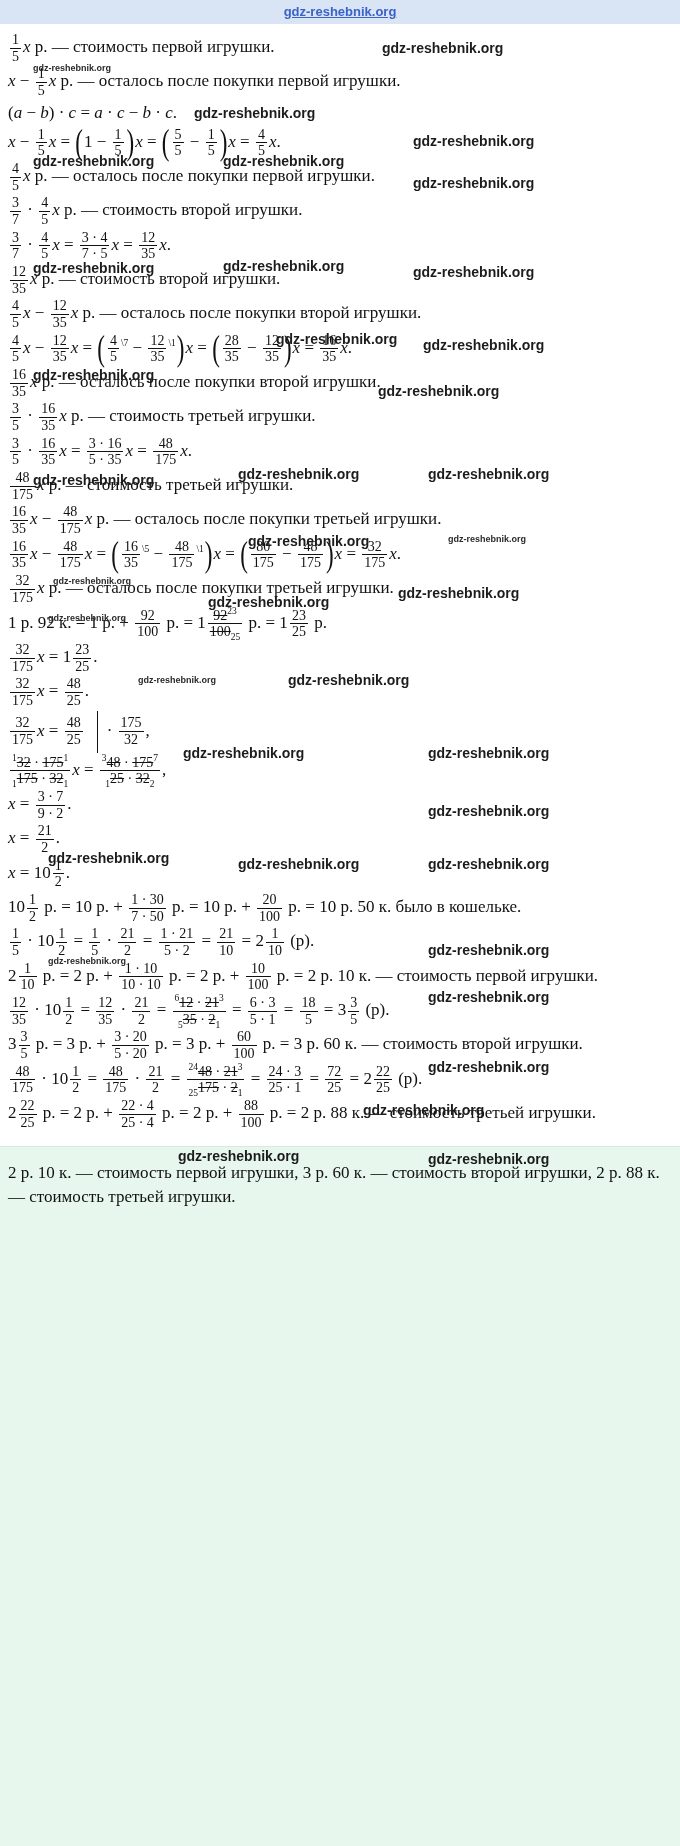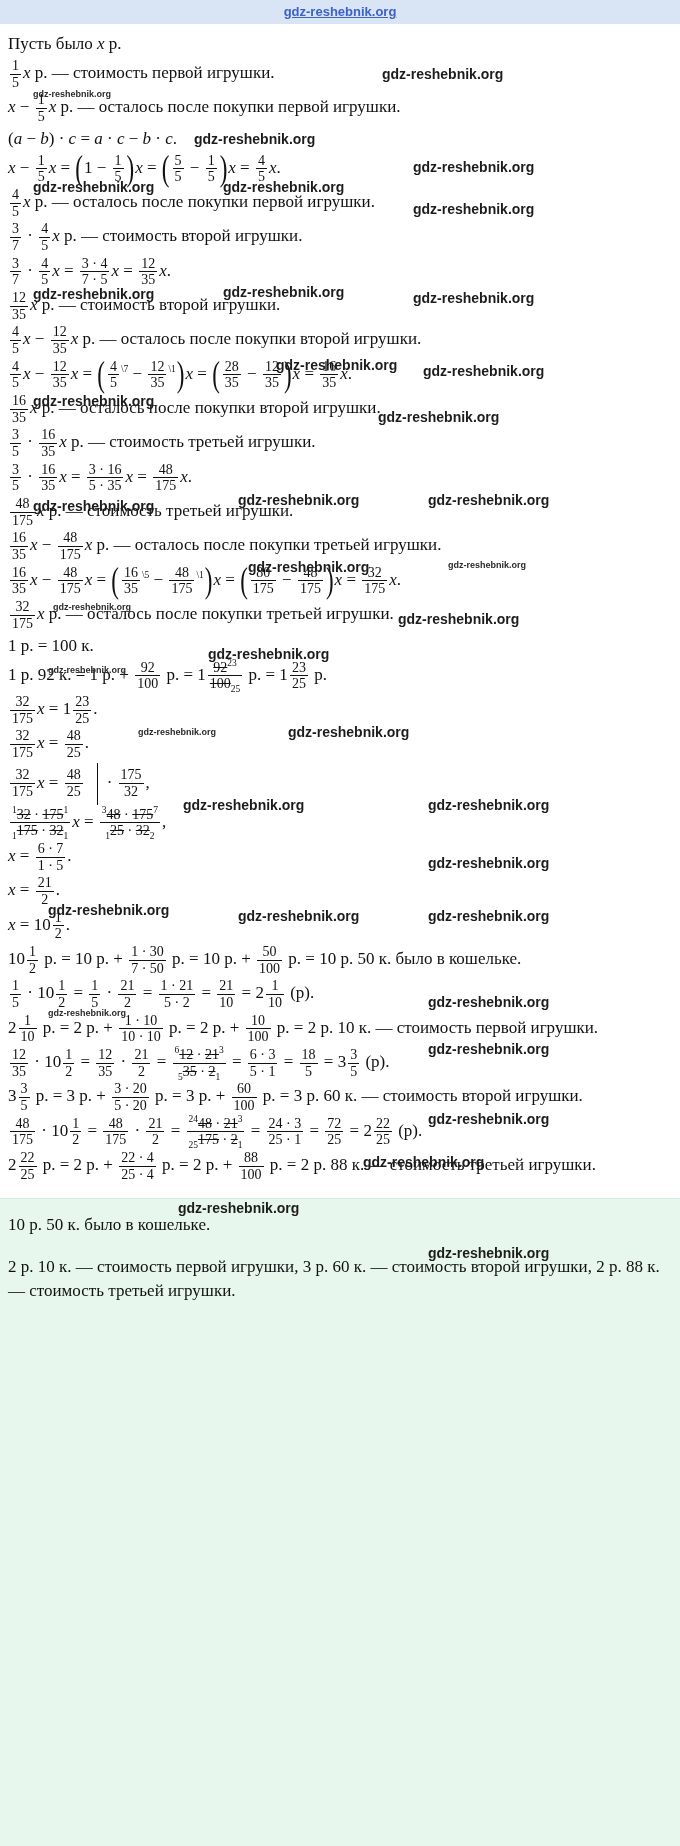--- a/index.html
+++ b/index.html
@@ -54,52 +54,49 @@
   .answer .line { margin: 4px 0 18px; }
 </style>
 </head>
 <body>
 
 <header class="header-bar">
   <span class="site-link">gdz-reshebnik.org</span>
 </header>
 
 <main>
-    <div class="line">Пусть было <i>x</i> р.</div>
     <div class="line"><span class="fr"><span class="n">1</span><span class="d">5</span></span><i>x</i> р. — стоимость первой игрушки.<span class="wm wma" style="left: 374px; top: 4px;">gdz-reshebnik.org</span></div>
     <div class="line"><span class="wm wma sm" style="left: 25px; top: -10px;">gdz-reshebnik.org</span><i>x</i> − <span class="fr"><span class="n">1</span><span class="d">5</span></span><i>x</i> р. — осталось после покупки первой игрушки.</div>
     <div class="line">(<i>a</i> − <i>b</i>) · <i>c</i> = <i>a</i> · <i>c</i> − <i>b</i> · <i>c</i>. <span class="wm wma" style="left: 186px; top: 0px;">gdz-reshebnik.org</span></div>
     <div class="line"><i>x</i> − <span class="fr"><span class="n">1</span><span class="d">5</span></span><i>x</i> = <span class="bp">(</span>1 − <span class="fr"><span class="n">1</span><span class="d">5</span></span><span class="bp">)</span><i>x</i> = <span class="bp">(</span><span class="fr"><span class="n">5</span><span class="d">5</span></span> − <span class="fr"><span class="n">1</span><span class="d">5</span></span><span class="bp">)</span><i>x</i> = <span class="fr"><span class="n">4</span><span class="d">5</span></span><i>x</i>.<span class="wm wma" style="left: 405px; top: 2px;">gdz-reshebnik.org</span></div>
     <div class="line"><span class="fr"><span class="n">4</span><span class="d">5</span></span><i>x</i> р. — осталось после покупки первой игрушки.<span class="wm wma" style="left: 25px; top: -12px;">gdz-reshebnik.org</span><span class="wm wma" style="left: 215px; top: -12px;">gdz-reshebnik.org</span><span class="wm wma" style="left: 405px; top: 10px;">gdz-reshebnik.org</span></div>
     <div class="line"><span class="fr"><span class="n">3</span><span class="d">7</span></span> · <span class="fr"><span class="n">4</span><span class="d">5</span></span><i>x</i> р. — стоимость второй игрушки.</div>
     <div class="line"><span class="fr"><span class="n">3</span><span class="d">7</span></span> · <span class="fr"><span class="n">4</span><span class="d">5</span></span><i>x</i> = <span class="fr"><span class="n">3 · 4</span><span class="d">7 · 5</span></span><i>x</i> = <span class="fr"><span class="n">12</span><span class="d">35</span></span><i>x</i>.<span class="wm wma" style="left: 215px; top: 24px;">gdz-reshebnik.org</span><span class="wm wma" style="left: 405px; top: 30px;">gdz-reshebnik.org</span></div>
     <div class="line"><span class="fr"><span class="n">12</span><span class="d">35</span></span><i>x</i> р. — стоимость второй игрушки.<span class="wm wma" style="left: 25px; top: -8px;">gdz-reshebnik.org</span></div>
     <div class="line"><span class="fr"><span class="n">4</span><span class="d">5</span></span><i>x</i> − <span class="fr"><span class="n">12</span><span class="d">35</span></span><i>x</i> р. — осталось после покупки второй игрушки.</div>
     <div class="line"><span class="fr"><span class="n">4</span><span class="d">5</span></span><i>x</i> − <span class="fr"><span class="n">12</span><span class="d">35</span></span><i>x</i> = <span class="bp">(</span><span class="fr"><span class="n">4</span><span class="d">5</span></span><sup>\7</sup> − <span class="fr"><span class="n">12</span><span class="d">35</span></span><sup>\1</sup><span class="bp">)</span><i>x</i> = <span class="bp">(</span><span class="fr"><span class="n">28</span><span class="d">35</span></span> − <span class="fr"><span class="n">12</span><span class="d">35</span></span><span class="bp">)</span><i>x</i> = <span class="fr"><span class="n">16</span><span class="d">35</span></span><i>x</i>.<span class="wm wma" style="left: 268px; top: -6px;">gdz-reshebnik.org</span><span class="wm wma" style="left: 415px; top: 0px;">gdz-reshebnik.org</span></div>
     <div class="line"><span class="fr"><span class="n">16</span><span class="d">35</span></span><i>x</i> р. — осталось после покупки второй игрушки.<span class="wm wma" style="left: 25px; top: -4px;">gdz-reshebnik.org</span><span class="wm wma" style="left: 370px; top: 12px;">gdz-reshebnik.org</span></div>
     <div class="line"><span class="fr"><span class="n">3</span><span class="d">5</span></span> · <span class="fr"><span class="n">16</span><span class="d">35</span></span><i>x</i> р. — стоимость третьей игрушки.</div>
     <div class="line"><span class="fr"><span class="n">3</span><span class="d">5</span></span> · <span class="fr"><span class="n">16</span><span class="d">35</span></span><i>x</i> = <span class="fr"><span class="n">3 · 16</span><span class="d">5 · 35</span></span><i>x</i> = <span class="fr"><span class="n">48</span><span class="d">175</span></span><i>x</i>.<span class="wm wma" style="left: 230px; top: 26px;">gdz-reshebnik.org</span><span class="wm wma" style="left: 420px; top: 26px;">gdz-reshebnik.org</span></div>
     <div class="line"><span class="fr"><span class="n">48</span><span class="d">175</span></span><i>x</i> р. — стоимость третьей игрушки.<span class="wm wma" style="left: 25px; top: -2px;">gdz-reshebnik.org</span></div>
     <div class="line"><span class="fr"><span class="n">16</span><span class="d">35</span></span><i>x</i> − <span class="fr"><span class="n">48</span><span class="d">175</span></span><i>x</i> р. — осталось после покупки третьей игрушки.</div>
     <div class="line"><span class="fr"><span class="n">16</span><span class="d">35</span></span><i>x</i> − <span class="fr"><span class="n">48</span><span class="d">175</span></span><i>x</i> = <span class="bp">(</span><span class="fr"><span class="n">16</span><span class="d">35</span></span><sup>\5</sup> − <span class="fr"><span class="n">48</span><span class="d">175</span></span><sup>\1</sup><span class="bp">)</span><i>x</i> = <span class="bp">(</span><span class="fr"><span class="n">80</span><span class="d">175</span></span> − <span class="fr"><span class="n">48</span><span class="d">175</span></span><span class="bp">)</span><i>x</i> = <span class="fr"><span class="n">32</span><span class="d">175</span></span><i>x</i>.<span class="wm wma" style="left: 240px; top: -10px;">gdz-reshebnik.org</span><span class="wm wma sm" style="left: 440px; top: -12px;">gdz-reshebnik.org</span></div>
     <div class="line"><span class="fr"><span class="n">32</span><span class="d">175</span></span><i>x</i> р. — осталось после покупки третьей игрушки.<span class="wm wma sm" style="left: 45px; top: -4px;">gdz-reshebnik.org</span><span class="wm wma" style="left: 390px; top: 8px;">gdz-reshebnik.org</span></div>
-    <div class="line">1 р. = 100 к.</div>
     <div class="line">1 р. 92 к. = 1 р. + <span class="fr"><span class="n">92</span><span class="d">100</span></span> р. = 1<span class="fr"><span class="n"><s>92</s><sup>23</sup></span><span class="d"><s>100</s><sub>25</sub></span></span> р. = 1<span class="fr"><span class="n">23</span><span class="d">25</span></span> р.<span class="wm wma" style="left: 200px; top: -18px;">gdz-reshebnik.org</span><span class="wm wma sm" style="left: 40px; top: -2px;">gdz-reshebnik.org</span></div>
     <div class="line"><span class="fr"><span class="n">32</span><span class="d">175</span></span><i>x</i> = 1<span class="fr"><span class="n">23</span><span class="d">25</span></span>.</div>
     <div class="line"><span class="fr"><span class="n">32</span><span class="d">175</span></span><i>x</i> = <span class="fr"><span class="n">48</span><span class="d">25</span></span>.<span class="wm wma sm" style="left: 130px; top: -8px;">gdz-reshebnik.org</span><span class="wm wma" style="left: 280px; top: -8px;">gdz-reshebnik.org</span></div>
     <div class="line"><span class="fr"><span class="n">32</span><span class="d">175</span></span><i>x</i> = <span class="fr"><span class="n">48</span><span class="d">25</span></span><span class="vb"></span>· <span class="fr"><span class="n">175</span><span class="d">32</span></span>,</div>
     <div class="line"><span class="fr"><span class="n"><sup>1</sup><s>32</s> · <s>175</s><sup>1</sup></span><span class="d"><sub>1</sub><s>175</s> · <s>32</s><sub>1</sub></span></span><i>x</i> = <span class="fr"><span class="n"><sup>3</sup><s>48</s> · <s>175</s><sup>7</sup></span><span class="d"><sub>1</sub><s>25</s> · <s>32</s><sub>2</sub></span></span>,<span class="wm wma" style="left: 175px; top: -14px;">gdz-reshebnik.org</span><span class="wm wma" style="left: 420px; top: -14px;">gdz-reshebnik.org</span></div>
-    <div class="line"><i>x</i> = <span class="fr"><span class="n">6 · 7</span><span class="d">1 · 5</span></span>.<span class="wm wma" style="left: 420px; top: 10px;">gdz-reshebnik.org</span></div>
+    <div class="line"><i>x</i> = <span class="fr"><span class="n">3 · 7</span><span class="d">9 · 2</span></span>.<span class="wm wma" style="left: 420px; top: 10px;">gdz-reshebnik.org</span></div>
     <div class="line"><i>x</i> = <span class="fr"><span class="n">21</span><span class="d">2</span></span>.</div>
     <div class="line"><i>x</i> = 10<span class="fr"><span class="n">1</span><span class="d">2</span></span>.<span class="wm wma" style="left: 40px; top: -12px;">gdz-reshebnik.org</span><span class="wm wma" style="left: 230px; top: -6px;">gdz-reshebnik.org</span><span class="wm wma" style="left: 420px; top: -6px;">gdz-reshebnik.org</span></div>
-    <div class="line">10<span class="fr"><span class="n">1</span><span class="d">2</span></span> р. = 10 р. + <span class="fr"><span class="n">1 · 30</span><span class="d">7 · 50</span></span> р. = 10 р. + <span class="fr"><span class="n">50</span><span class="d">100</span></span> р. = 10 р. 50 к. было в кошельке.</div>
+    <div class="line">10<span class="fr"><span class="n">1</span><span class="d">2</span></span> р. = 10 р. + <span class="fr"><span class="n">1 · 30</span><span class="d">7 · 50</span></span> р. = 10 р. + <span class="fr"><span class="n">20</span><span class="d">100</span></span> р. = 10 р. 50 к. было в кошельке.</div>
     <div class="line"><span class="fr"><span class="n">1</span><span class="d">5</span></span> · 10<span class="fr"><span class="n">1</span><span class="d">2</span></span> = <span class="fr"><span class="n">1</span><span class="d">5</span></span> · <span class="fr"><span class="n">21</span><span class="d">2</span></span> = <span class="fr"><span class="n">1 · 21</span><span class="d">5 · 2</span></span> = <span class="fr"><span class="n">21</span><span class="d">10</span></span> = 2<span class="fr"><span class="n">1</span><span class="d">10</span></span> (р).<span class="wm wma" style="left: 420px; top: 12px;">gdz-reshebnik.org</span></div>
     <div class="line">2<span class="fr"><span class="n">1</span><span class="d">10</span></span> р. = 2 р. + <span class="fr"><span class="n">1 · 10</span><span class="d">10 · 10</span></span> р. = 2 р. + <span class="fr"><span class="n">10</span><span class="d">100</span></span> р. = 2 р. 10 к. — стоимость первой игрушки.<span class="wm wma sm" style="left: 40px; top: -12px;">gdz-reshebnik.org</span></div>
     <div class="line"><span class="fr"><span class="n">12</span><span class="d">35</span></span> · 10<span class="fr"><span class="n">1</span><span class="d">2</span></span> = <span class="fr"><span class="n">12</span><span class="d">35</span></span> · <span class="fr"><span class="n">21</span><span class="d">2</span></span> = <span class="fr"><span class="n"><sup>6</sup><s>12</s> · <s>21</s><sup>3</sup></span><span class="d"><sub>5</sub><s>35</s> · <s>2</s><sub>1</sub></span></span> = <span class="fr"><span class="n">6 · 3</span><span class="d">5 · 1</span></span> = <span class="fr"><span class="n">18</span><span class="d">5</span></span> = 3<span class="fr"><span class="n">3</span><span class="d">5</span></span> (р).<span class="wm wma" style="left: 420px; top: -10px;">gdz-reshebnik.org</span></div>
     <div class="line">3<span class="fr"><span class="n">3</span><span class="d">5</span></span> р. = 3 р. + <span class="fr"><span class="n">3 · 20</span><span class="d">5 · 20</span></span> р. = 3 р. + <span class="fr"><span class="n">60</span><span class="d">100</span></span> р. = 3 р. 60 к. — стоимость второй игрушки.<span class="wm wma" style="left: 420px; top: 26px;">gdz-reshebnik.org</span></div>
     <div class="line"><span class="fr"><span class="n">48</span><span class="d">175</span></span> · 10<span class="fr"><span class="n">1</span><span class="d">2</span></span> = <span class="fr"><span class="n">48</span><span class="d">175</span></span> · <span class="fr"><span class="n">21</span><span class="d">2</span></span> = <span class="fr"><span class="n"><sup>24</sup><s>48</s> · <s>21</s><sup>3</sup></span><span class="d"><sub>25</sub><s>175</s> · <s>2</s><sub>1</sub></span></span> = <span class="fr"><span class="n">24 · 3</span><span class="d">25 · 1</span></span> = <span class="fr"><span class="n">72</span><span class="d">25</span></span> = 2<span class="fr"><span class="n">22</span><span class="d">25</span></span> (р).</div>
     <div class="line">2<span class="fr"><span class="n">22</span><span class="d">25</span></span> р. = 2 р. + <span class="fr"><span class="n">22 · 4</span><span class="d">25 · 4</span></span> р. = 2 р. + <span class="fr"><span class="n">88</span><span class="d">100</span></span> р. = 2 р. 88 к. — стоимость третьей игрушки.<span class="wm wma" style="left: 355px; top: 0px;">gdz-reshebnik.org</span><span class="wm wma" style="left: 170px; top: 46px;">gdz-reshebnik.org</span></div>
   </main>
 
 <section class="answer">
-    <div class="line">10 р. 50 к. было в кошельке.</div>
     <div class="line">2 р. 10 к. — стоимость первой игрушки, 3 р. 60 к. — стоимость второй игрушки, 2 р. 88 к. — стоимость третьей игрушки.<span class="wm wma" style="left: 420px; top: -14px;">gdz-reshebnik.org</span></div>
   </section>
 
 </body></html>

